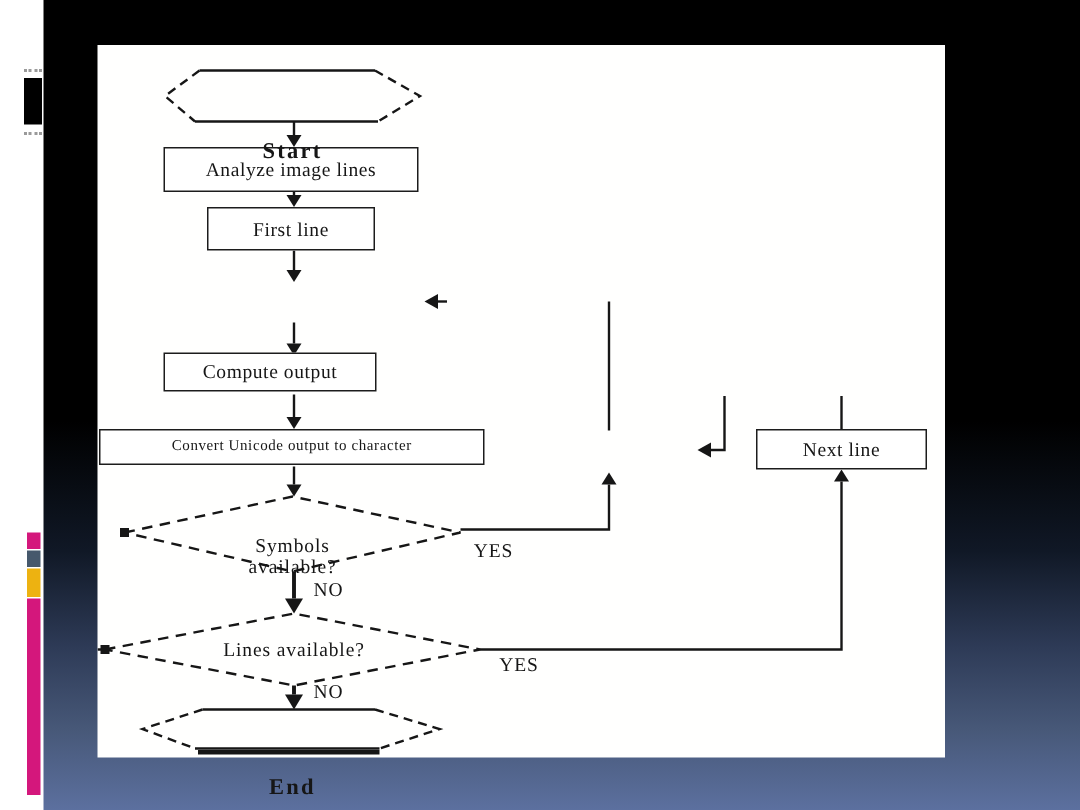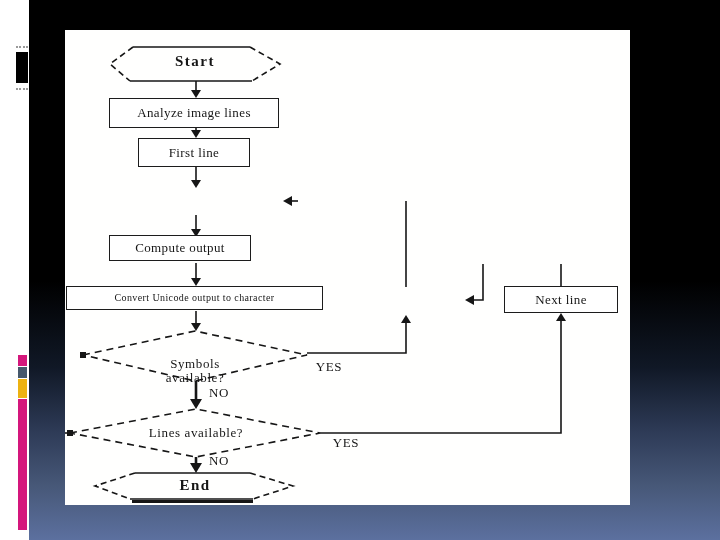--- a/index.html
+++ b/index.html
@@ -18,21 +18,21 @@
   .panel svg{position:absolute;left:0;top:0;}
   .node{
     position:absolute;box-sizing:border-box;border:1.6px solid #1c1c1c;background:#fff;
     display:flex;align-items:center;justify-content:center;text-align:left;
     font-size:13px;color:#161616;letter-spacing:.4px;line-height:14px;
   }
   .lbl{
     position:absolute;font-size:13px;color:#161616;letter-spacing:.6px;line-height:14px;
     text-align:center;white-space:nowrap;
   }
-  .terminator{font-weight:bold;font-size:15px;letter-spacing:1.5px;}
+  .terminator{font-weight:bold;font-size:15px;letter-spacing:1.5px;margin-top:40px;}
   .wrap{white-space:normal;margin-top:18px;}
 </style>
 </head>
 <body>
 
 <div class="stage">
 
   <div class="strip">
     <div class="dots" style="top:46px"></div>
     <div class="tab"></div>

